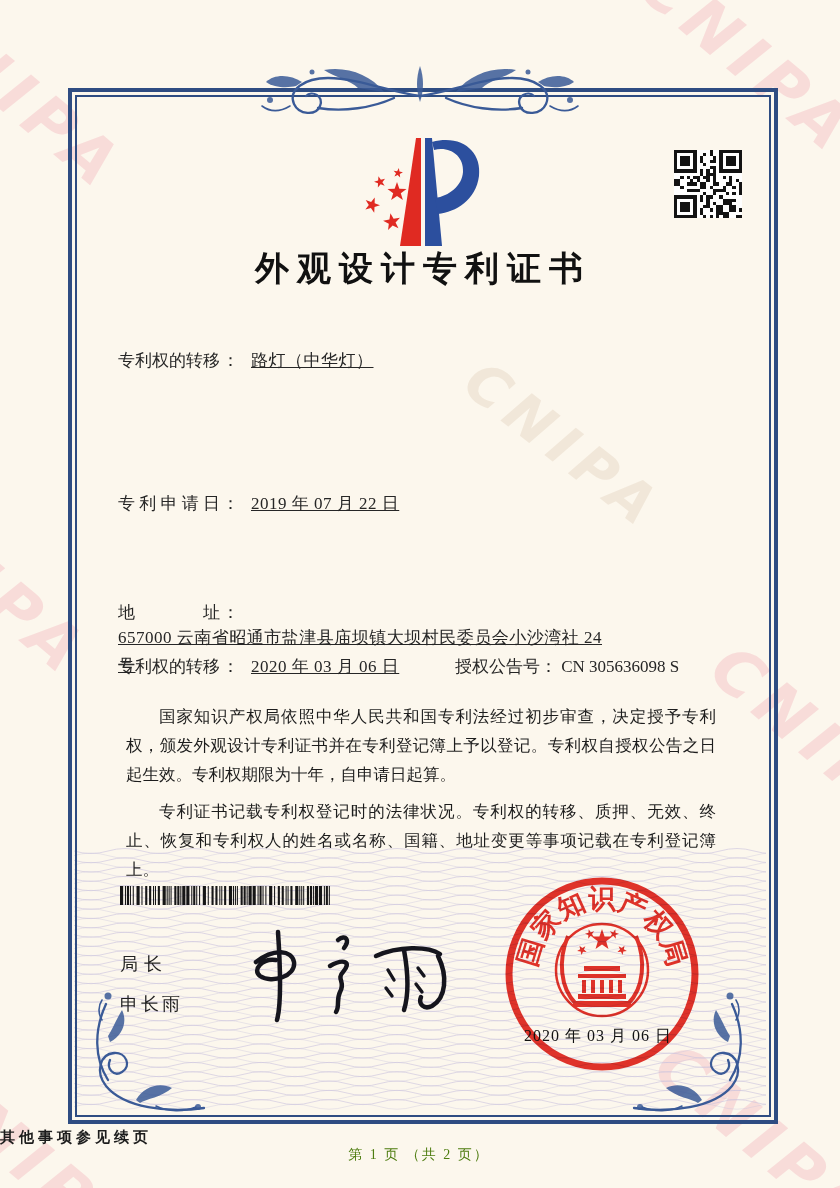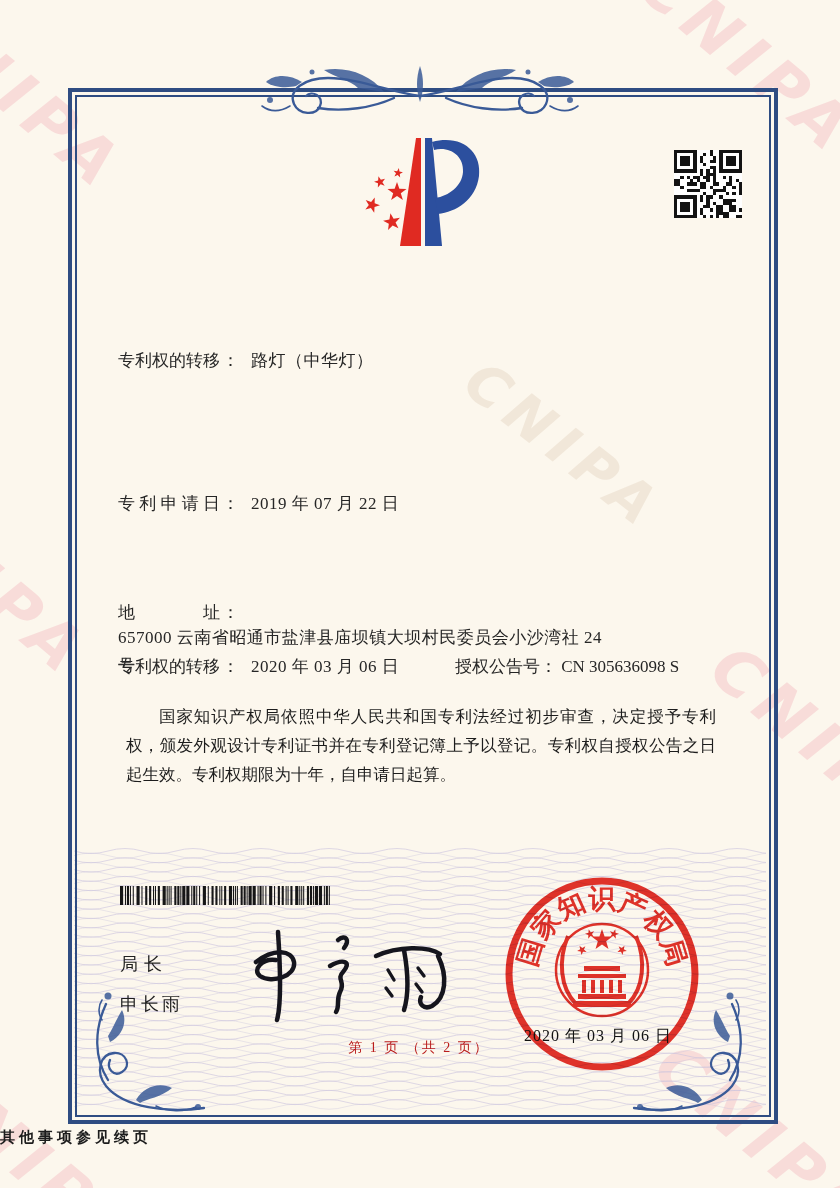--- a/index.html
+++ b/index.html
@@ -35,43 +35,43 @@
   .fill-logoblue{fill:var(--logo_blue);}
   .qr{left:674px;top:150px;}
   .qr rect.m{fill:#131313;}
   .qr rect.bg{fill:#ffffff;}
   .title{left:68px;top:246px;width:702px;text-align:center;font-size:34px;font-weight:bold;
          letter-spacing:8px;text-indent:8px;color:#111;}
   
   .frow{left:118px;width:625px;font-size:17px;color:#262626;}
   .flabel{display:inline-block;width:102px;text-align:justify;text-align-last:justify;vertical-align:top;}
   .fcolon{display:inline-block;margin:0 12px 0 2px;vertical-align:top;}
-  .fvalue{display:inline-block;vertical-align:top;letter-spacing:.5px;}
+  .fvalue{display:inline-block;vertical-align:top;letter-spacing:.5px;text-decoration:underline;}
   .addr-val{width:502px;line-height:28px;}
   .grant2{position:absolute;left:337px;top:0;text-align:right;}
   
   .body-text{left:118px;top:694px;width:606px;font-size:16.5px;line-height:29px;
              text-align:justify;color:#1d1d1d;}
   .body-text p{margin:8px;text-indent:2em;}
   
   .barcode{left:120px;top:886px;z-index:5;}
   .director-title{left:120px;top:952px;font-size:18px;letter-spacing:6px;color:#1f1f1f;}
   .director-name{left:120px;top:992px;font-size:18px;letter-spacing:3px;color:#1f1f1f;}
   .signature{left:222px;top:922px;z-index:6;}
   .sig{stroke:#15151d;stroke-width:4.5;fill:none;stroke-linecap:round;stroke-linejoin:round;}
   .sig-thin{stroke:#15151d;stroke-width:3.4;fill:none;stroke-linecap:round;}
   .seal{left:498px;top:870px;z-index:6;mix-blend-mode:multiply;opacity:.93;}
   .seal-ring{stroke:var(--seal_red);fill:none;stroke-width:7;}
   .seal-char{fill:var(--seal_red);font-family:"Liberation Serif","DejaVu Serif",serif;
              font-weight:bold;font-size:27px;}
   .emblem-stroke{stroke:var(--seal_red);fill:none;}
   .emblem-fill{fill:var(--seal_red);}
   .seal-date{left:524px;top:1026px;font-size:16px;letter-spacing:1px;z-index:7;color:#121212;}
-  .page-info{left:68px;top:1039px;width:702px;text-align:center;font-size:14px;
-             letter-spacing:2px;color:#b91c1c;z-index:5;font-family:Liberation Serif, serif;}
+  .page-info{left:68px;top:1146px;width:702px;text-align:center;font-size:14px;
+             letter-spacing:2px;color:#4d7c0f;z-index:5;font-family:Liberation Serif, serif;}
   .continuation{left:0;top:1128px;width:800px;text-align:left;font-size:15px;
                 letter-spacing:4px;color:#1c1c1c;font-weight:bold;}
 </style>
 </head>
 <body>
 
 <div class="page">
 
   <div class="wm wm-tl">CNIPA</div>
   <div class="wm wm-tr">CNIPA</div>
@@ -314,39 +314,41 @@
       <rect x="19" y="9" width="1" height="1" class="m"></rect>
       <rect x="19" y="20" width="1" height="1" class="m"></rect>
       <rect x="20" y="10" width="1" height="1" class="m"></rect>
       <rect x="20" y="11" width="1" height="1" class="m"></rect>
       <rect x="20" y="12" width="1" height="1" class="m"></rect>
       <rect x="20" y="13" width="1" height="1" class="m"></rect>
       <rect x="20" y="18" width="1" height="1" class="m"></rect>
       <rect x="20" y="20" width="1" height="1" class="m"></rect>
     </svg>
 
+  <div class="abs title">外观设计专利证书</div>
 
   <div class="abs frow" style="top:349px">
     <span class="flabel">专利权的转移</span><span class="fcolon">：</span><span class="fvalue">路灯（中华灯）</span>
   </div>
   <div class="abs frow" style="top:492px">
     <span class="flabel">专利申请日</span><span class="fcolon">：</span><span class="fvalue">2019 年 07 月 22 日</span>
   </div>
   <div class="abs frow" style="top:601px">
     <span class="flabel">地址</span><span class="fcolon">：</span><span class="fvalue addr-val">657000 云南省昭通市盐津县庙坝镇大坝村民委员会小沙湾社 24 号</span>
   </div>
   <div class="abs frow" style="top:655px">
     <span class="flabel">专利权的转移</span><span class="fcolon">：</span><span class="fvalue">2020 年 03 月 06 日</span>
     <span class="grant2">
       <span>授权公告号</span><span>：</span> <span>CN 305636098 S</span>
     </span>
   </div>
 
   <div class="abs body-text">
     <p>国家知识产权局依照中华人民共和国专利法经过初步审查，决定授予专利权，颁发外观设计专利证书并在专利登记簿上予以登记。专利权自授权公告之日起生效。专利权期限为十年，自申请日起算。</p>
+    <p>专利证书记载专利权登记时的法律状况。专利权的转移、质押、无效、终止、恢复和专利权人的姓名或名称、国籍、地址变更等事项记载在专利登记簿上。</p>
   </div>
 
   <svg id="barcodeSvg" class="abs barcode" width="215" height="19" viewBox="0 0 215 19">
       <rect x="0.00" y="0" width="3.15" height="19" fill="#161616"></rect>
       <rect x="4.95" y="0" width="1.05" height="19" fill="#161616"></rect>
       <rect x="6.90" y="0" width="2.10" height="19" fill="#161616"></rect>
       <rect x="9.90" y="0" width="1.05" height="19" fill="#161616"></rect>
       <rect x="12.75" y="0" width="1.05" height="19" fill="#161616"></rect>
       <rect x="16.50" y="0" width="3.15" height="19" fill="#161616"></rect>
       <rect x="21.45" y="0" width="1.05" height="19" fill="#161616"></rect>

